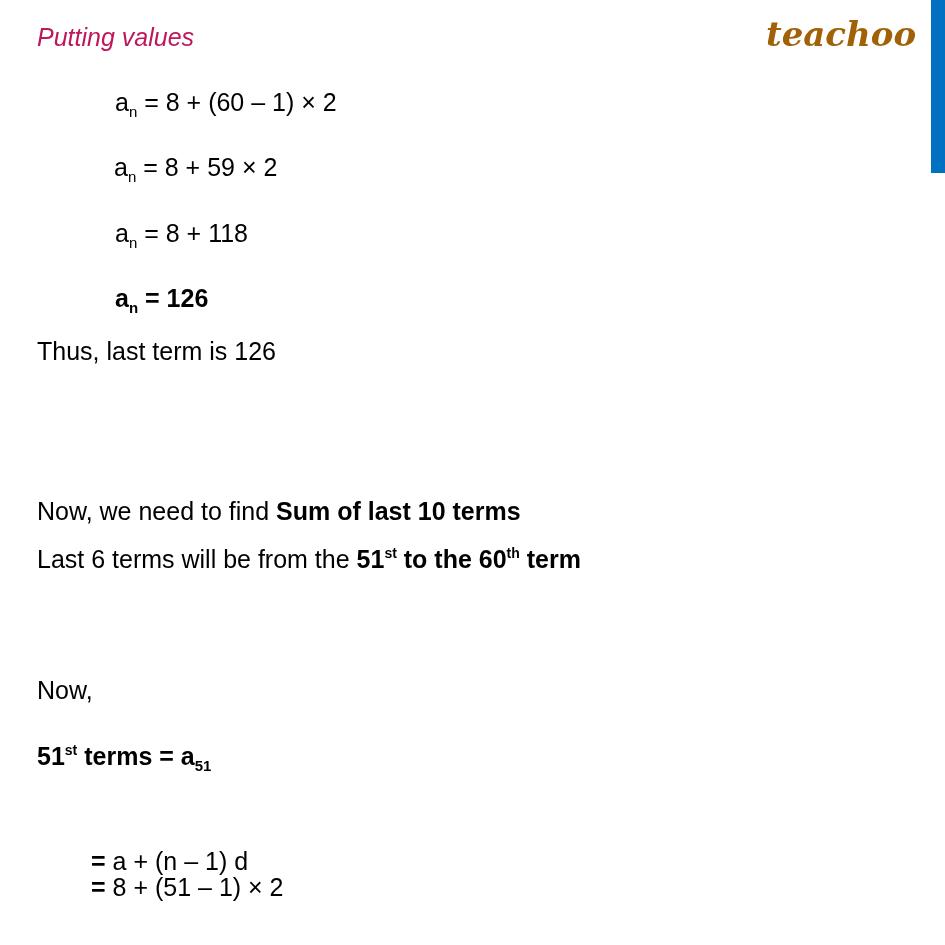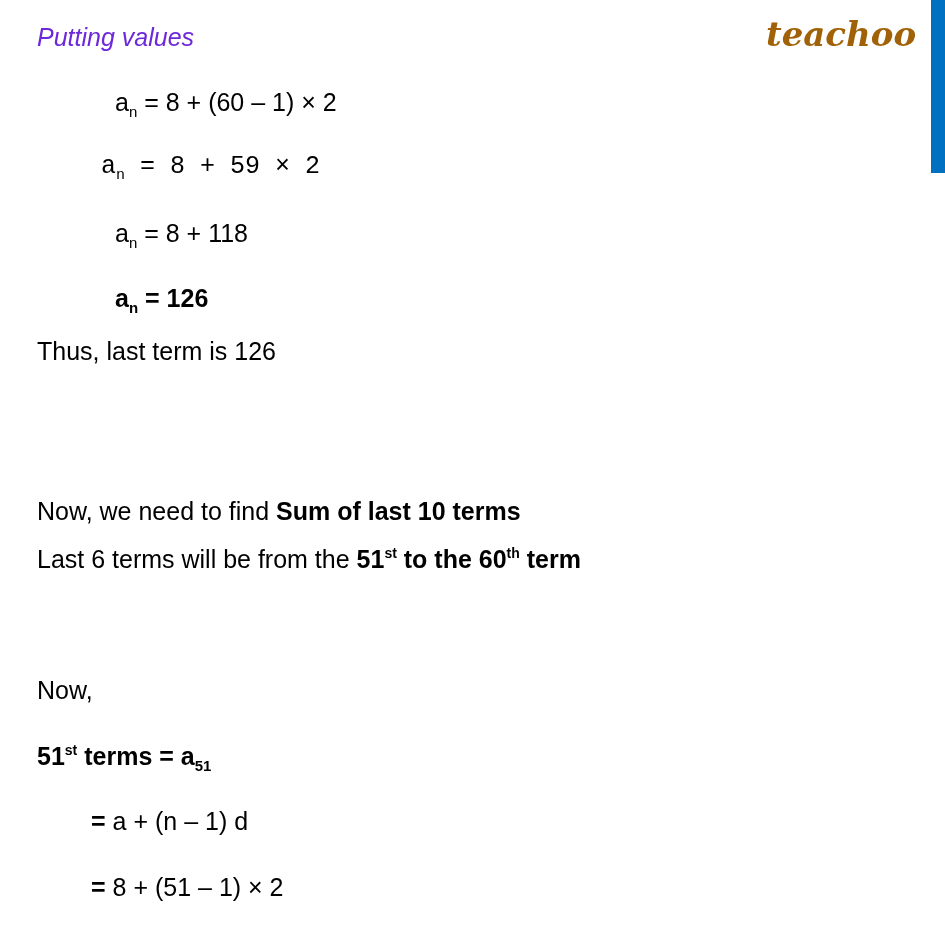--- a/index.html
+++ b/index.html
@@ -1,49 +1,49 @@
 <!DOCTYPE html>
 <html><head>
 <meta charset="utf-8">
 <style>
   html, body { margin:0; padding:0; }
   body { width:945px; height:945px; background:#ffffff; position:relative; overflow:hidden;
          font-family:"Liberation Sans", sans-serif; color:#000; }
   .line { position:absolute; font-size:25px; white-space:nowrap; line-height:30px; }
-  .gray-italic { color:#6d28d9; font-style:italic; }
+  .gray-italic { color:#be185d; font-style:italic; }
   .b { font-weight:bold; }
   sub { font-size:15px; vertical-align:-6px; line-height:0; }
   sup { font-size:14px; vertical-align:10px; line-height:0;margin-top:32px; }
   .logo { position:absolute; left:766px; top:14px; font-family:"DejaVu Serif", serif; font-style:italic;
           font-weight:bold; font-size:34px; color:#a16207; letter-spacing:0px; }
   .bar-blue { position:absolute; left:931px; top:0; width:14px; height:173px; }
   .bar-black { position:absolute; left:931px; top:173px; width:14px; height:772px; }
 </style>
 </head>
 <body>
 
 <div class="logo">teachoo</div>
 <div class="bar-blue" style="background:#0070C0"></div>
 <div class="bar-black"></div>
 
 <div class="line gray-italic" style="left:37px;top:22px;">Putting values</div>
 
 <div class="line" style="left:115px;top:87px;"><span>a</span><sub>n</sub><span> = 8 + (60 – 1) × 2</span></div>
 
-<div class="line" style="left:101px;top:152px;font-family:Liberation Mono, monospace;"><span>a</span><sub>n</sub><span> = 8 + 59 × 2</span></div>
+<div class="line" style="left:114px;top:152px;"><span>a</span><sub>n</sub><span> = 8 + 59 × 2</span></div>
 
 <div class="line" style="left:115px;top:218px;"><span>a</span><sub>n</sub><span> = 8 + 118</span></div>
 
 <div class="line b" style="left:115px;top:283px;"><span>a</span><sub>n</sub><span> = 126</span></div>
 
 <div class="line" style="left:37px;top:336px;">Thus, last term is 126</div>
 
 <div class="line" style="left:37px;top:496px;"><span>Now, we need to find </span><span class="b">Sum of last 10 terms</span></div>
 
 <div class="line" style="left:37px;top:544px;"><span>Last 6 terms will be from the </span><span class="b">51</span><sup class="b">st</sup><span class="b"> to the </span><span class="b">60</span><sup class="b">th</sup><span class="b"> term</span></div>
 
 <div class="line" style="left:37px;top:675px;">Now,</div>
 
 <div class="line b" style="left:37px;top:741px;"><span>51</span><sup>st</sup><span> terms = a</span><sub>51</sub></div>
 
-<div class="line" style="left:91px;top:806px;"><span class="b">=</span><span> a + (n – 1) d</span></div>
+<div class="line" style="left:91px;top:846px;"><span class="b">=</span><span> a + (n – 1) d</span></div>
 
 <div class="line" style="left:91px;top:872px;"><span class="b">=</span><span> 8 + (51 – 1)  × 2</span></div>
 
 </body></html>

